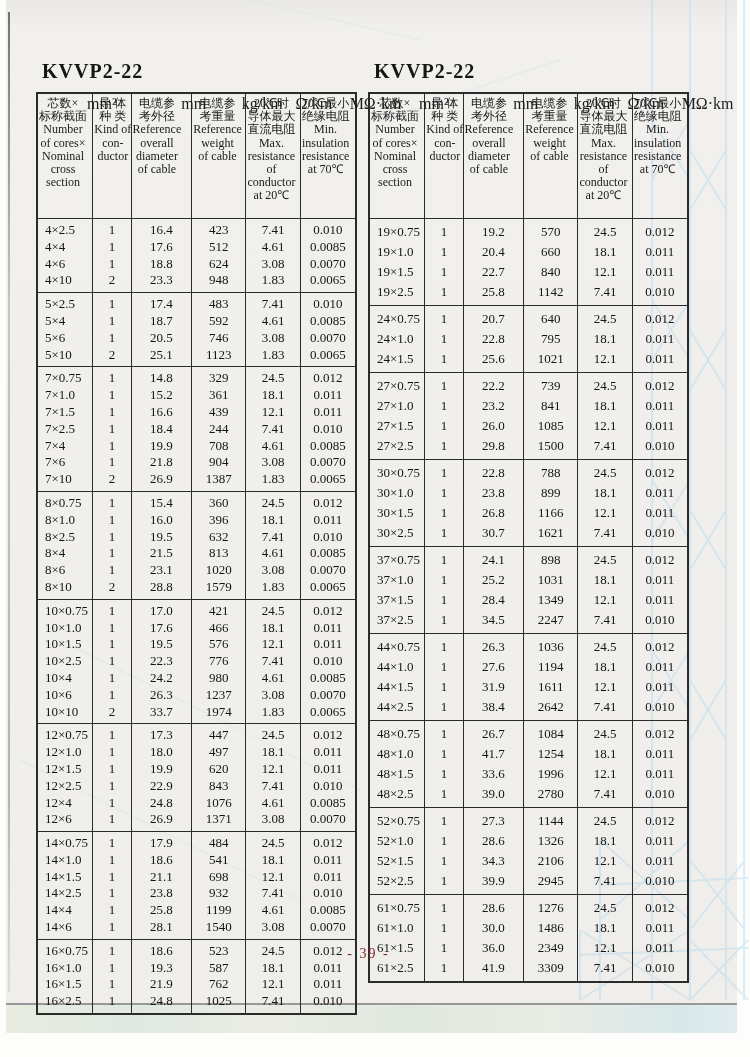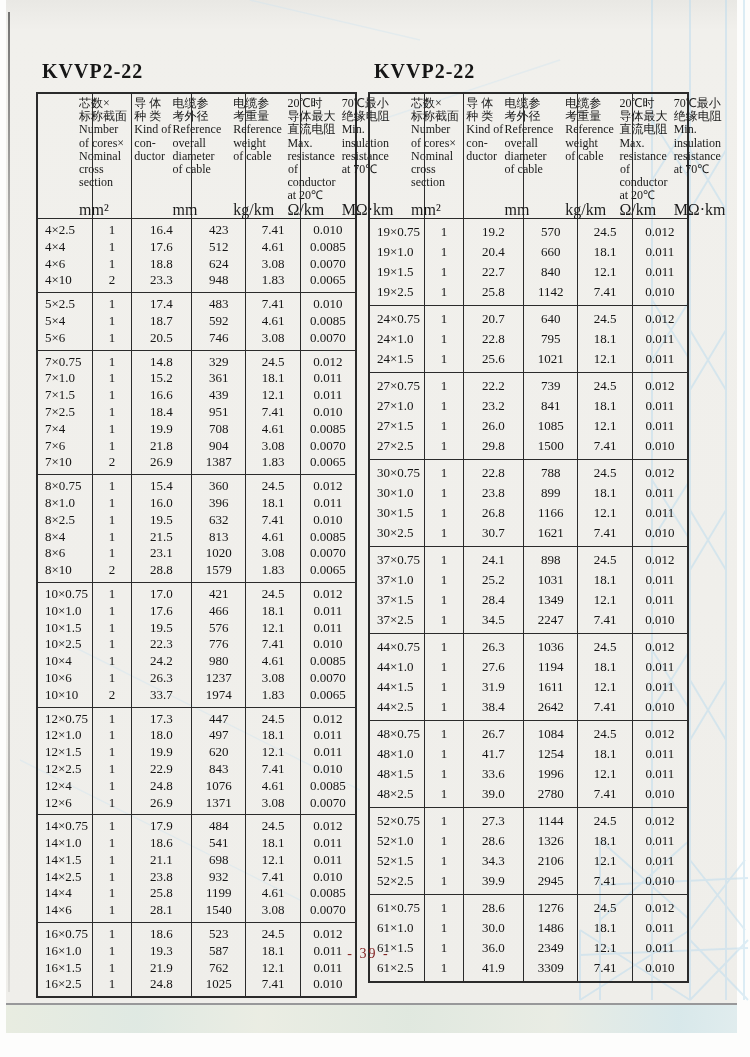--- a/index.html
+++ b/index.html
@@ -35,21 +35,21 @@
   table.spec{
     width:100%;border-collapse:collapse;table-layout:fixed;
     border:2px solid #2b2b2b;background:transparent;
   }
   .spec th,.spec td{border-left:1.2px solid #2b2b2b;}
   .spec th:first-child,.spec td:first-child{border-left:none;}
   .spec thead th{
     border-bottom:1.5px solid #2b2b2b;
     font-weight:normal;padding:3px 1px 2px;vertical-align:top;height:119px;
   }
-  .hwrap{display:flex;flex-direction:column;justify-content:space-between;height:100%;margin-left:40px;}
+  .hwrap{display:flex;flex-direction:row;justify-content:space-between;height:100%;}
   .hlines div{font-size:12px;line-height:13.2px;text-align:center;white-space:nowrap;}
   .hunit{font-size:16px;line-height:13px;white-space:nowrap;}
   .spec tbody tr:first-child td{border-top:1.5px solid #2b2b2b;padding-top:4px;}
   .spec tbody tr:last-child td{padding-bottom:4px;}
   .spec td{font-size:13px;text-align:center;color:#141414;}
   .t-left td{line-height:14.8px;}
   .t-right td{line-height:18px;}
   .spec td.c0{text-align:left;padding-left:7px;white-space:nowrap;}
   .footer{
     position:absolute;left:0;top:946px;width:737px;text-align:center;
@@ -234,20 +234,28 @@
           <td class="c5">0.0085</td>
         </tr>
         <tr>
           <td class="c0">5×6</td>
           <td class="c1">1</td>
           <td class="c2">20.5</td>
           <td class="c3">746</td>
           <td class="c4">3.08</td>
           <td class="c5">0.0070</td>
         </tr>
+        <tr>
+          <td class="c0">5×10</td>
+          <td class="c1">2</td>
+          <td class="c2">25.1</td>
+          <td class="c3">1123</td>
+          <td class="c4">1.83</td>
+          <td class="c5">0.0065</td>
+        </tr>
       </tbody>
       <tbody>
         <tr>
           <td class="c0">7×0.75</td>
           <td class="c1">1</td>
           <td class="c2">14.8</td>
           <td class="c3">329</td>
           <td class="c4">24.5</td>
           <td class="c5">0.012</td>
         </tr>
@@ -264,21 +272,21 @@
           <td class="c1">1</td>
           <td class="c2">16.6</td>
           <td class="c3">439</td>
           <td class="c4">12.1</td>
           <td class="c5">0.011</td>
         </tr>
         <tr>
           <td class="c0">7×2.5</td>
           <td class="c1">1</td>
           <td class="c2">18.4</td>
-          <td class="c3">951</td>
+          <td class="c3">244</td>
           <td class="c4">7.41</td>
           <td class="c5">0.010</td>
         </tr>
         <tr>
           <td class="c0">7×4</td>
           <td class="c1">1</td>
           <td class="c2">19.9</td>
           <td class="c3">708</td>
           <td class="c4">4.61</td>
           <td class="c5">0.0085</td>

